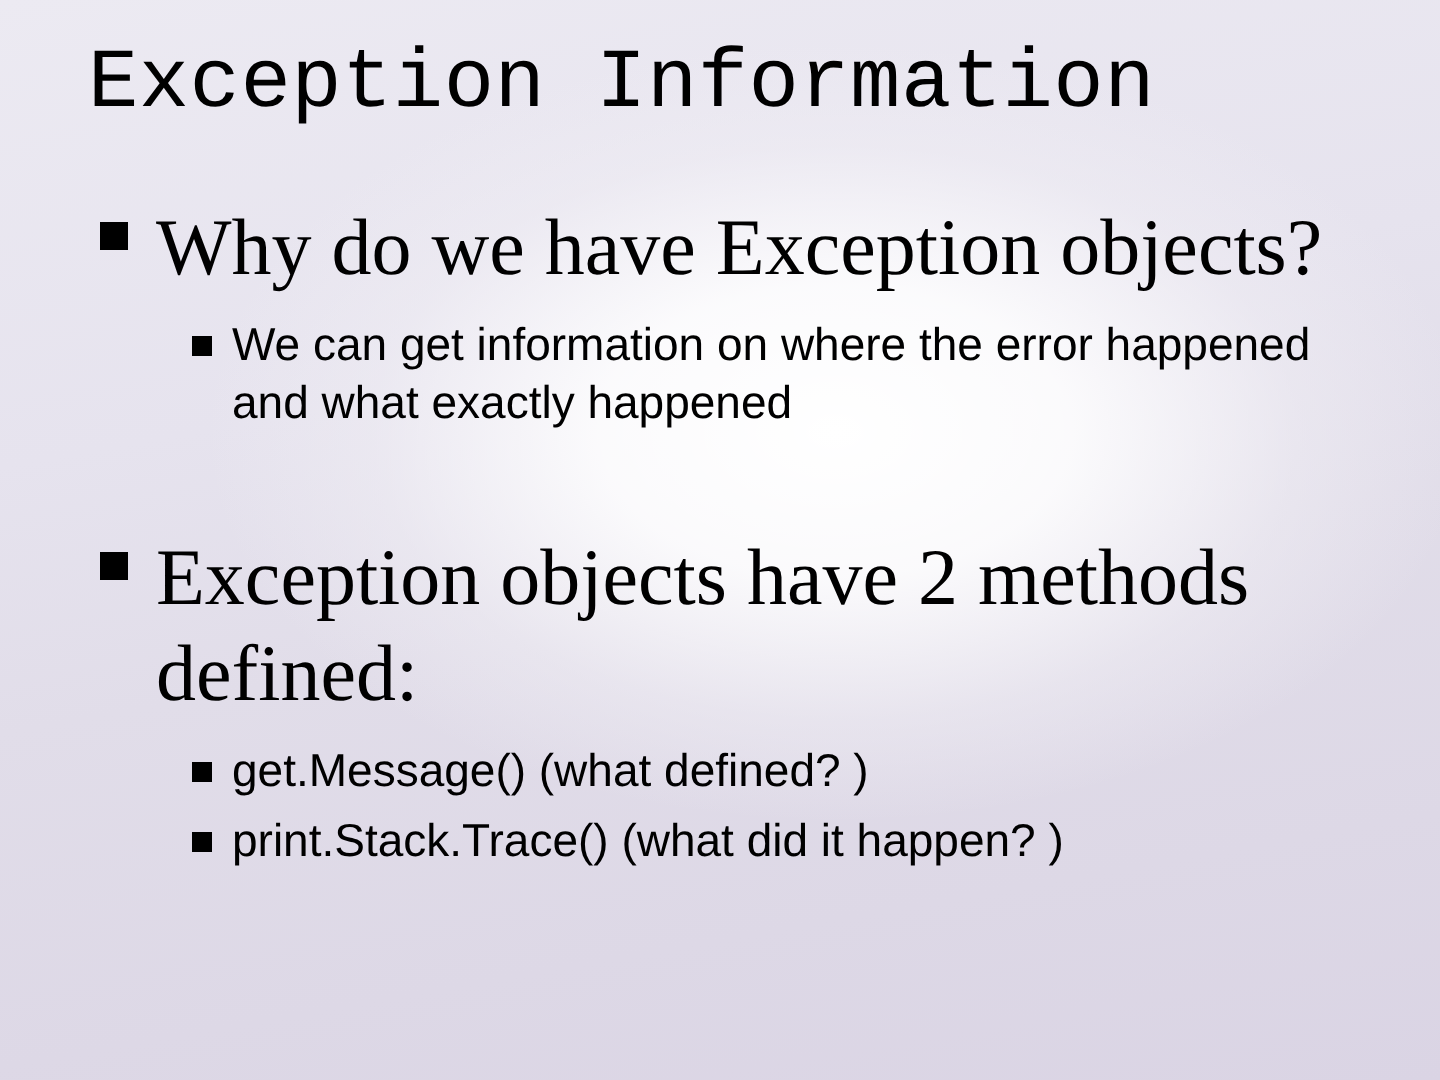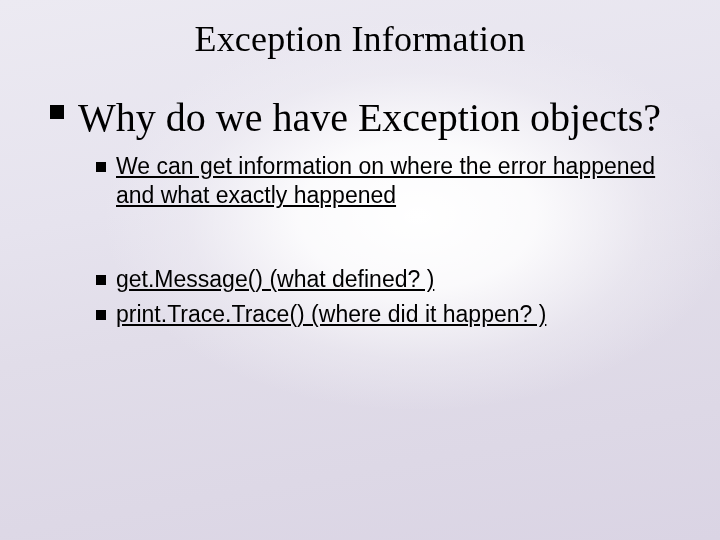--- a/index.html
+++ b/index.html
@@ -22,25 +22,26 @@
     color: #000;
   }
   .slide {
     position: relative;
     width: 720px;
     height: 540px;
     box-sizing: border-box;
     padding: 18px 44px 30px 44px;
   }
   .title {
-    font-size: 36px;
-    text-align: center;
+    font-size: 42px;
+    text-align: left;
     margin: 0 0 34px 0;
     font-weight: normal;
     letter-spacing: 0.2px;
+    font-family: Liberation Mono, monospace;
   }
   .lvl1 {
     display: flex;
     align-items: flex-start;
     margin: 0 0 10px 6px;
   }
   .lvl1 .bullet {
     width: 14px;
     height: 14px;
     background: #000;
@@ -49,21 +50,20 @@
     flex: 0 0 auto;
   }
   .lvl1 .txt {
     font-size: 40px;
     line-height: 1.2;
   }
   .lvl2 {
     display: flex;
     align-items: flex-start;
     margin: 6px 0 6px 52px;
-    text-decoration: underline;
   }
   .lvl2 .bullet {
     width: 10px;
     height: 10px;
     background: #000;
     margin-top: 10px;
     margin-right: 10px;
     flex: 0 0 auto;
   }
   .lvl2 .txt {
@@ -86,22 +86,26 @@
     <span class="bullet"></span>
     <span class="txt">Why do we have Exception objects?</span>
   </div>
   <div class="lvl2">
     <span class="bullet"></span>
     <span class="txt">We can get information on where the error happened and what exactly happened</span>
   </div>
 
   <div class="gap"></div>
 
+  <div class="lvl1">
+    <span class="bullet"></span>
+    <span class="txt">Exception objects have 2 methods defined:</span>
+  </div>
   <div class="lvl2">
     <span class="bullet"></span>
     <span class="txt">get.Message()  (what defined? )</span>
   </div>
   <div class="lvl2">
     <span class="bullet"></span>
-    <span class="txt">print.Trace.Trace() (where did it happen? )</span>
+    <span class="txt">print.Stack.Trace() (what did it happen? )</span>
   </div>
 
 </div>
 
 </body></html>

